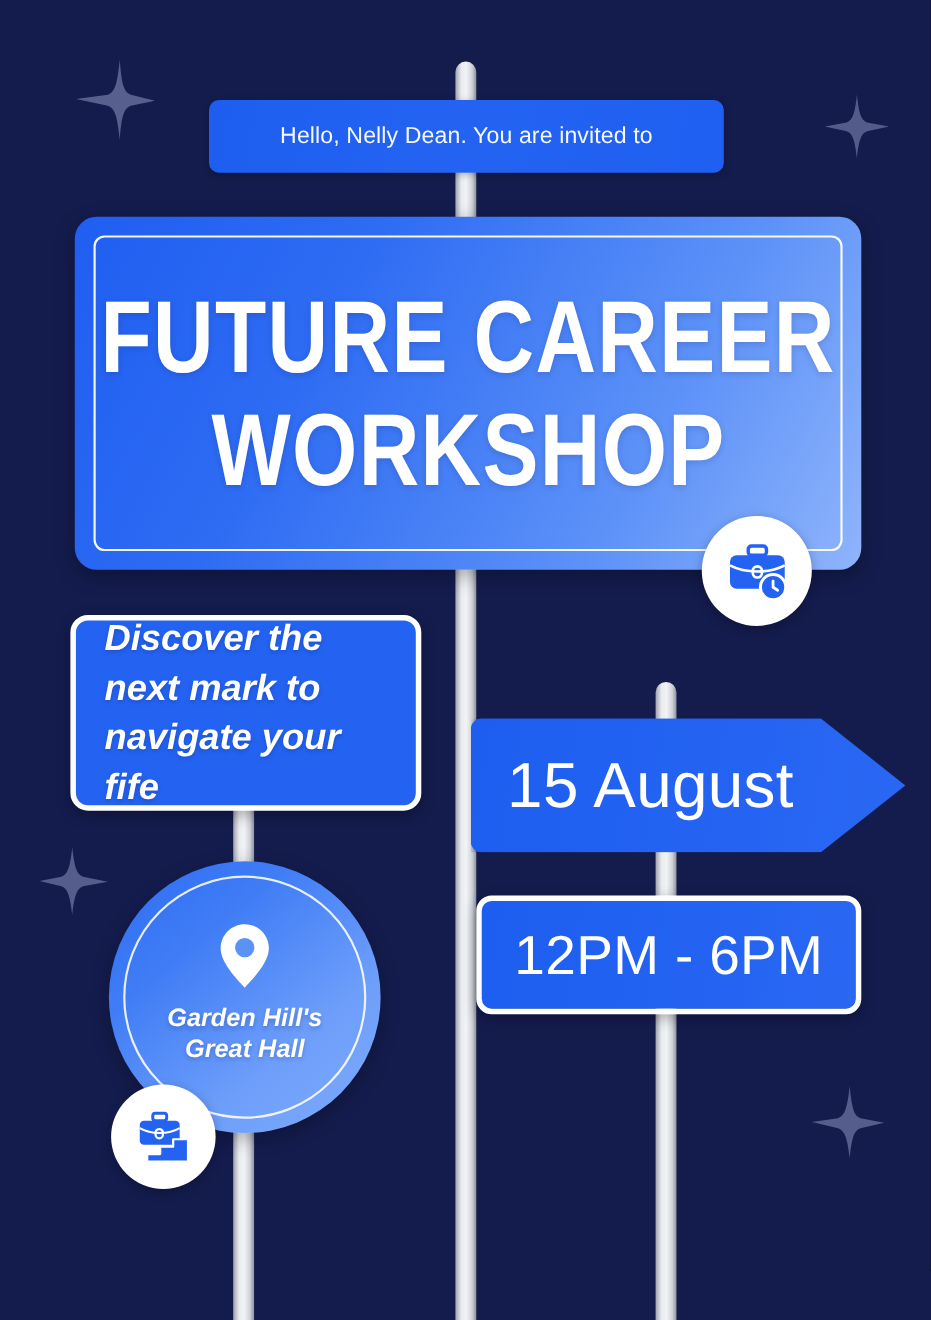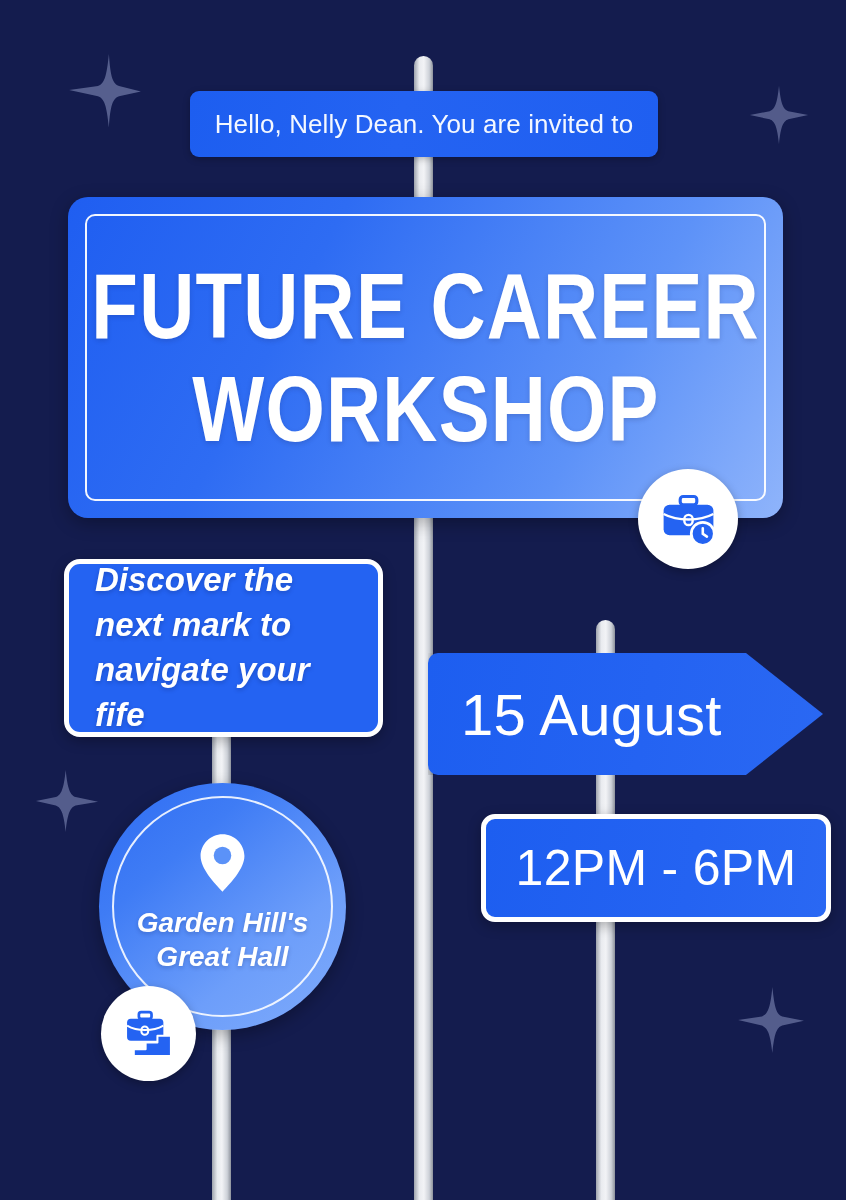--- a/index.html
+++ b/index.html
@@ -40,21 +40,21 @@
 
   
   #sign-hello{
     left:190px; top:91px; width:468px; height:66px;
     background:linear-gradient(100deg,#1d5ef0 0%,#2463f2 45%,#1f5ff1 100%);
     border-radius:9px;
     justify-content:center;
     box-shadow:0 2px 7px rgba(0,0,0,.26);
   }
   #sign-hello .txt{
-    font-size:26px; font-weight:400; letter-spacing:.1px;
+    font-size:21px; font-weight:400; letter-spacing:.1px;
     color:#f4f8ff;
   }
 
   
   #sign-title{
     left:68px; top:197px; width:715px; height:321px;
     background:linear-gradient(118deg,#1f5ef1 0%,#2e6cf3 32%,#5d92f8 72%,#8fb4fb 100%);
     border-radius:20px;
     flex-direction:column; justify-content:center; align-items:center;
     box-shadow:0 5px 18px rgba(0,0,0,.30);
@@ -111,21 +111,20 @@
   }
 
   
   #sign-time{
     left:433px; top:814px; width:350px; height:108px;
     background:linear-gradient(100deg,#1d5ef0 0%,#2463f2 60%,#2a68f3 100%);
     border:5px solid #ffffff;
     border-radius:14px;
     justify-content:center;
     box-shadow:0 4px 13px rgba(0,0,0,.28);
-    margin-left:48px;
   }
   #sign-time .txt{
     font-size:50px; font-weight:400; letter-spacing:.3px; color:#ffffff;
   }
 
   
   #sign-venue{
     left:99px; top:783px; width:247px; height:247px;
     border-radius:50%;
     background:linear-gradient(140deg,#2e6cf3 0%,#3f7cf5 30%,#6d9efa 68%,#7fabfb 100%);
@@ -133,21 +132,21 @@
     box-shadow:0 5px 17px rgba(0,0,0,.30);
   }
   #sign-venue .ring{
     position:absolute; left:13px; top:13px; right:13px; bottom:13px;
     border:2px solid rgba(255,255,255,.88);
     border-radius:50%; pointer-events:none;
   }
   #venue-pin{ width:47px; height:60px; margin-bottom:13px; margin-top:-6px; }
   #venue-pin svg{ display:block; width:100%; height:100%; }
   #sign-venue .txt{
-    font-size:28px; font-weight:700; font-style:italic;
+    font-size:23px; font-weight:700; font-style:italic;
     line-height:1.2; text-align:center; color:#ffffff;
     text-shadow:0 2px 4px rgba(10,25,80,.22);
   }
 
   
   .badge{
     position:absolute;
     border-radius:50%;
     background:#ffffff;
     display:flex; align-items:center; justify-content:center;

